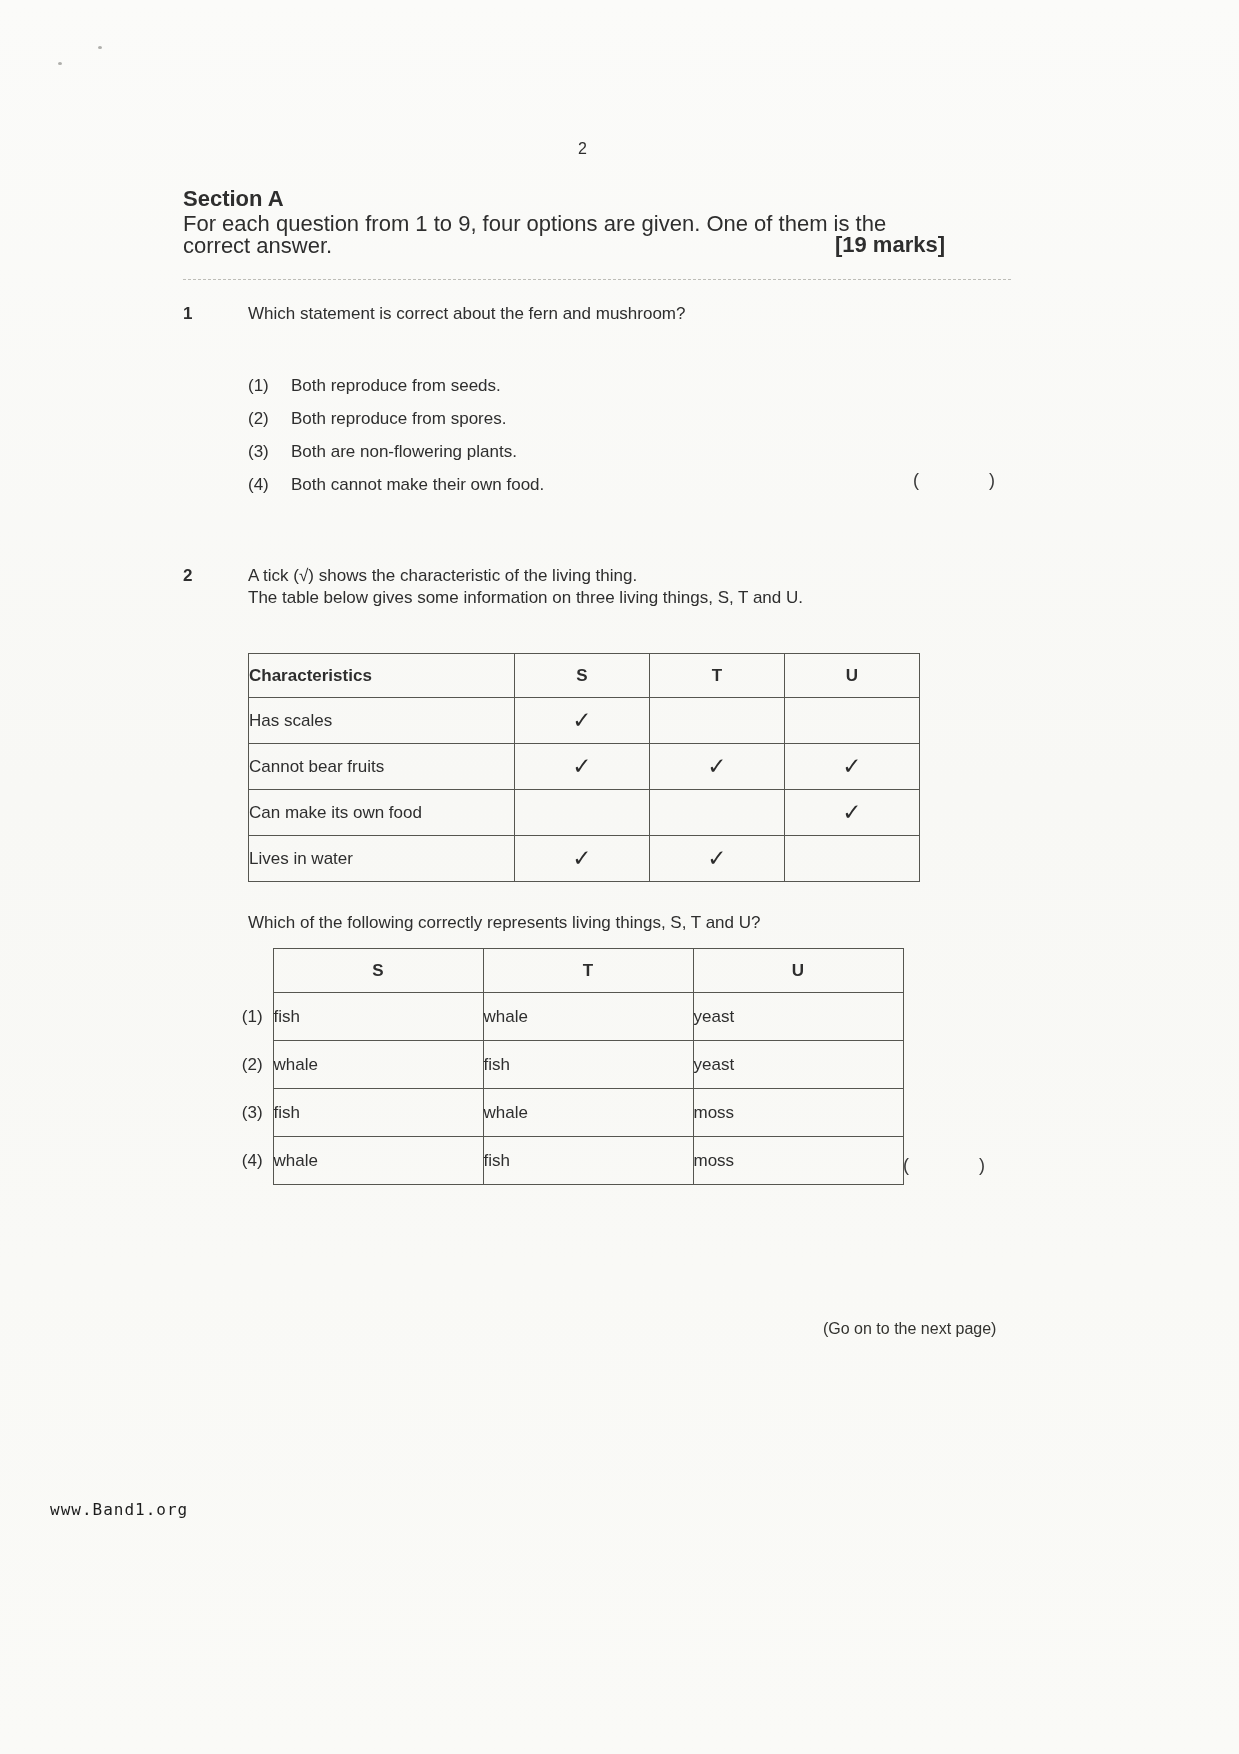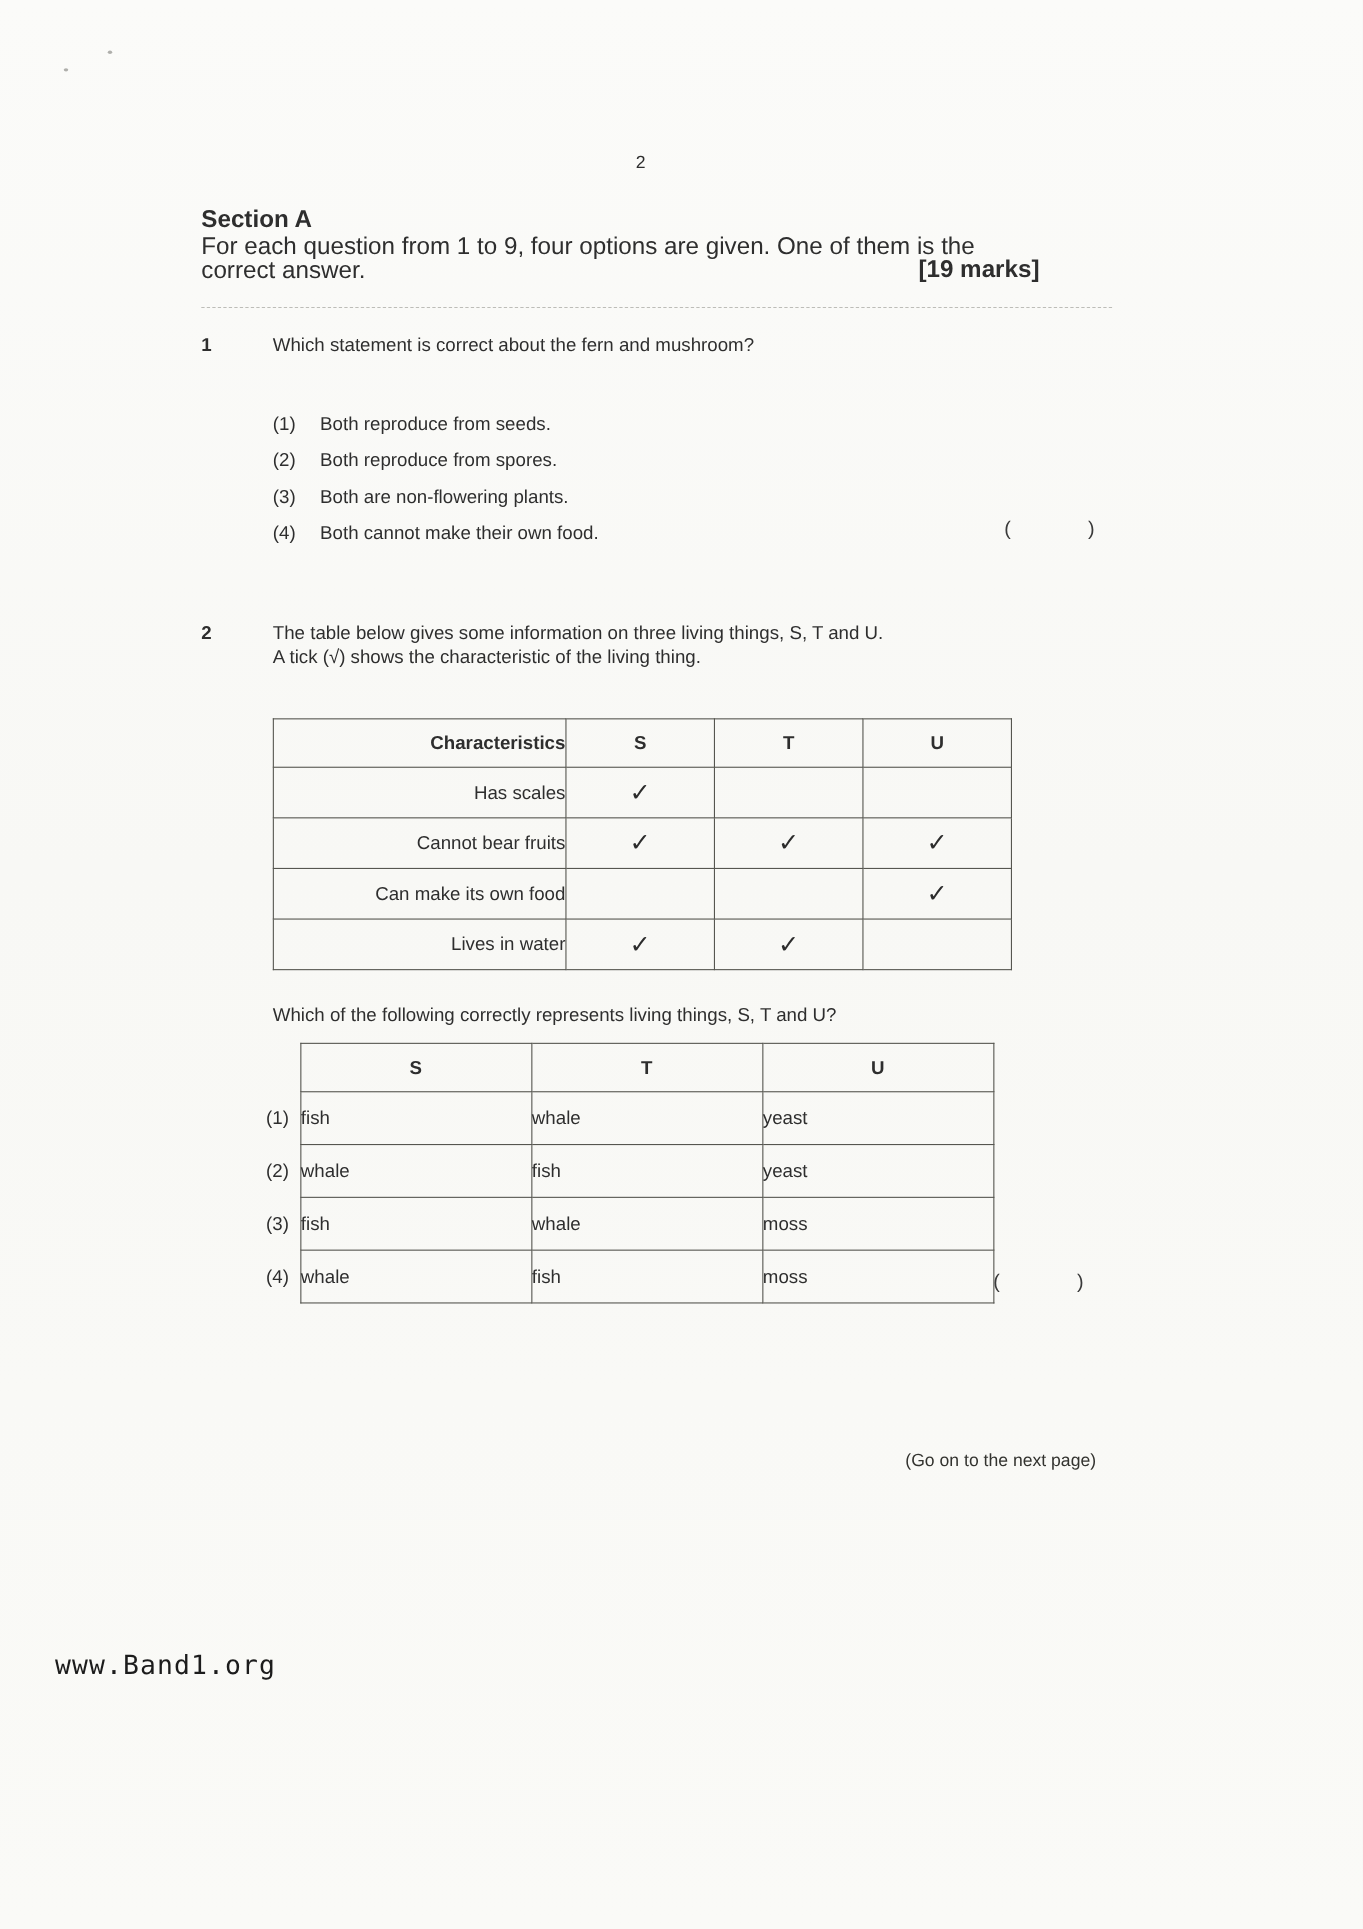--- a/index.html
+++ b/index.html
@@ -40,36 +40,36 @@
   .answer-bracket { display:flex; justify-content:space-between; width:82px; font-size:18px; color:#3a3a3a; }
   .q1-bracket { left:913px; top:470px; }
   .q2-bracket { left:903px; top:1155px; }
 
   table { border-collapse:collapse; font-size:17px; color:#2e2e2e; }
 
   .t1 { margin-left:65px; margin-top:44px; }
   .t1 th, .t1 td { border:1.5px solid #565650; }
   .t1 th { height:44px; font-weight:bold; }
   .t1 td { height:46px; }
-  .t1 .col-char { width:266px; text-align:right; }
+  .t1 .col-char { width:266px; text-align:left; }
   .t1 .col-stu { width:135px; text-align:center; }
   .tick { font-size:23px; line-height:1; color:#2c2c2c; }
 
   .subq { margin-left:65px; margin-top:30px; }
 
   .t2 { margin-left:53px; margin-top:14px; }
   .t2 th.col-h { border:1.5px solid #565650; height:44px; width:210px; font-weight:bold; text-align:center; }
   .t2 td.val { border:1.5px solid #565650; height:48px; width:210px; text-align:left; }
   .t2 .lbl { border:none; width:37px; text-align:center; padding-right:4px; }
 
   .next-page { left:775px; top:1320px; font-size:16px; color:#33332f;margin-left:48px; }
   .footer-url {
     left:50px; top:1500px;
     font-family:"DejaVu Sans Mono", monospace;
-    font-size:24px; letter-spacing:1px; color:#1c1c1c;text-align:center;
+    font-size:16px; letter-spacing:1px; color:#1c1c1c;text-align:center;
   }
 </style>
 </head>
 <body>
 
 <div class="page">
 
   <div class="abs speck" style="left:58px;top:62px;"></div>
   <div class="abs speck" style="left:98px;top:46px;"></div>
   <div class="abs artifact-line"></div>
@@ -107,22 +107,22 @@
     </div>
   </div>
 
   <div class="abs answer-bracket q1-bracket">
     <span>(</span>
     <span>)</span>
   </div>
 
   <div class="abs q q2">
     <span class="q-num">2</span>
+    <div class="q-line">A tick (√) shows the characteristic of the living thing.</div>
     <div class="q-line">The table below gives some information on three living things, S, T and U.</div>
-    <div class="q-line">A tick (√) shows the characteristic of the living thing.</div>
 
     <table class="t1">
       <tbody>
           <tr>
         <th class="col-char">Characteristics</th>
         <th class="col-stu">S</th>
         <th class="col-stu">T</th>
         <th class="col-stu">U</th>
       </tr>
       <tr>

